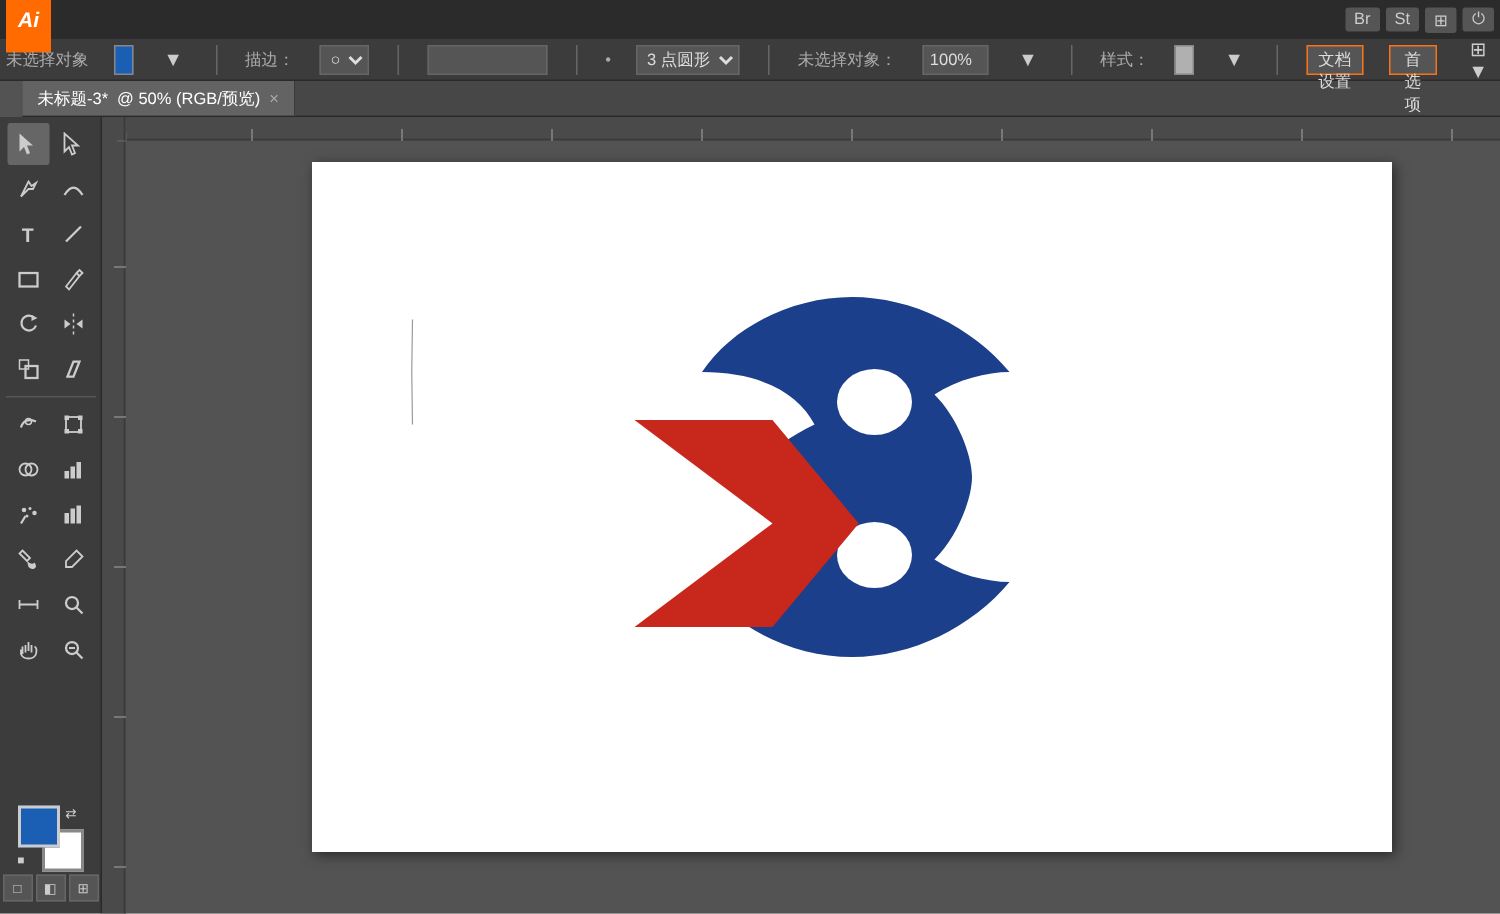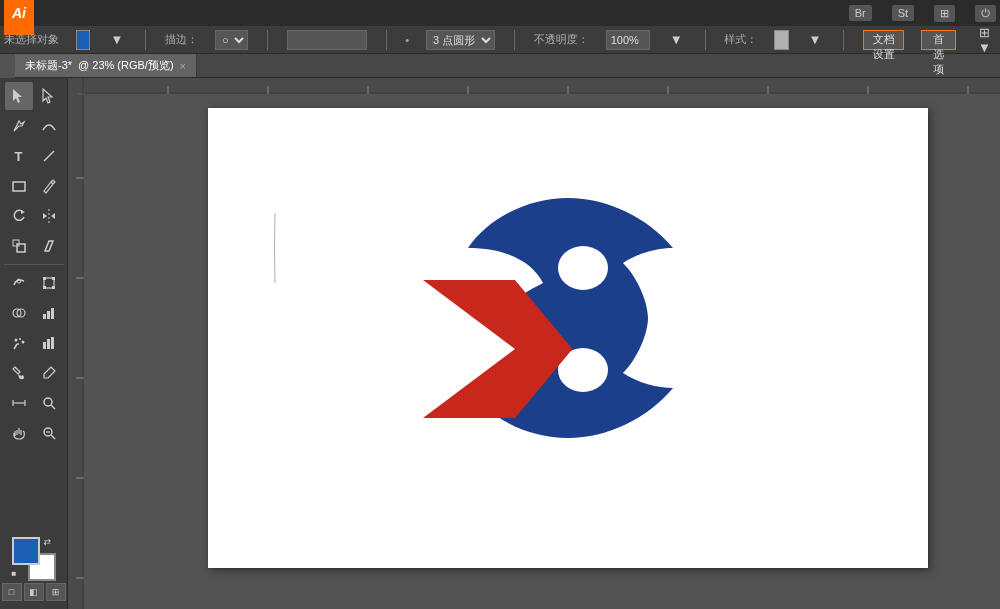--- a/index.html
+++ b/index.html
@@ -33,21 +33,21 @@
     .menu-item {
       color: #ccc;
       padding: 2px 6px;
       cursor: pointer;
       font-size: 12px;
       white-space: nowrap;
     }
     #title-right {
       display: flex;
       align-items: center;
-      gap: 20px;
+      gap: 4px;
       margin-left: auto;
     }
     .title-btn {
       background: #555;
       color: #ccc;
       border: none;
       padding: 2px 6px;
       font-size: 11px;
       cursor: pointer;
       border-radius: 2px;
@@ -309,37 +309,37 @@
     <option>○</option>
   </select>
   <div class="opt-separator"></div>
   <input class="opt-input" style="width: 80px;" value="">
   <div class="opt-separator"></div>
   <span class="opt-label">• </span>
   <select class="opt-select">
     <option>3 点圆形</option>
   </select>
   <div class="opt-separator"></div>
-  <span class="opt-label">不透明度：</span>
+  <span class="opt-label">未选择对象：</span>
   <input class="opt-input" style="width: 44px;" value="100%">
   <button class="opt-icon-btn">▼</button>
   <div class="opt-separator"></div>
   <span class="opt-label">样式：</span>
   <div class="color-swatch-gray"></div>
   <button class="opt-icon-btn">▼</button>
   <div class="opt-separator"></div>
   <button class="opt-btn">文档设置</button>
   <button class="opt-btn">首选项</button>
   <button class="opt-icon-btn">⊞ ▼</button>
 </div>
 
 <div id="tab-bar">
   <div class="tab active">
     <span>未标题-3*</span>
-    <span>@ 23% (RGB/预览)</span>
+    <span>@ 50% (RGB/预览)</span>
     <span class="tab-close">×</span>
   </div>
 </div>
 
 <div id="main-area">
 
   <div id="left-toolbar">
 
     <div class="tool-row">
       <button class="tool-btn active" title="选择工具">

